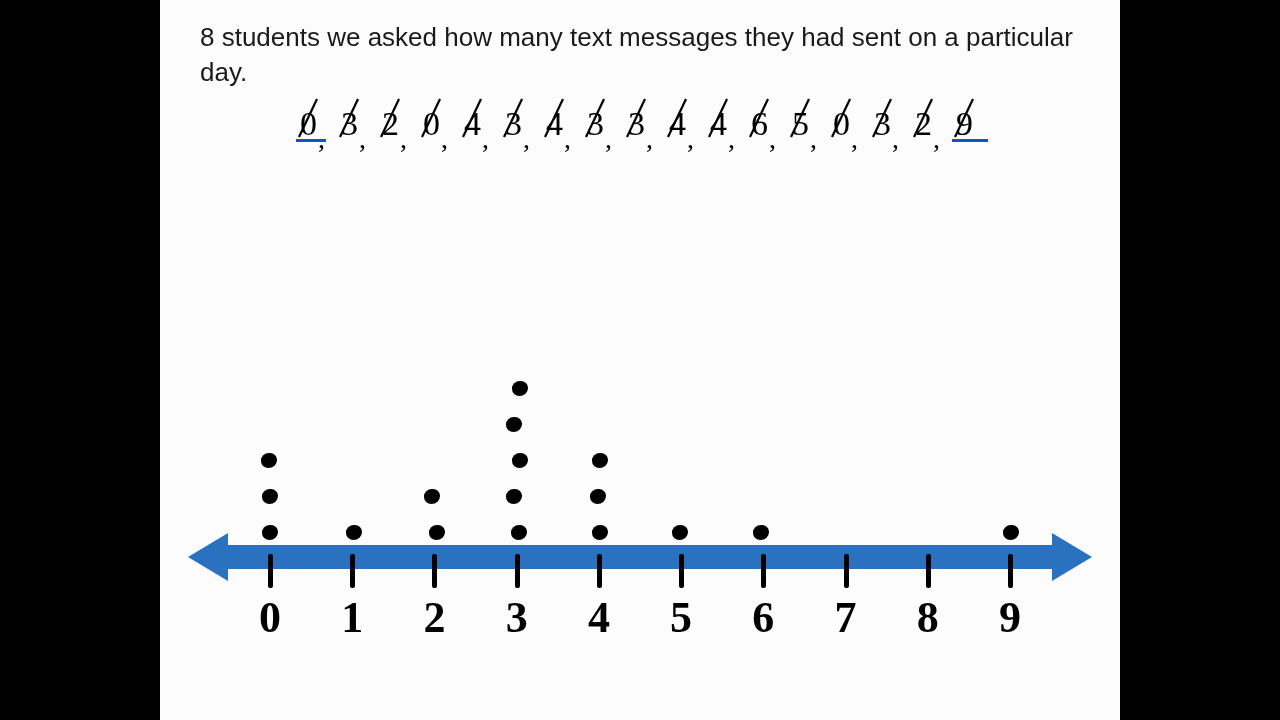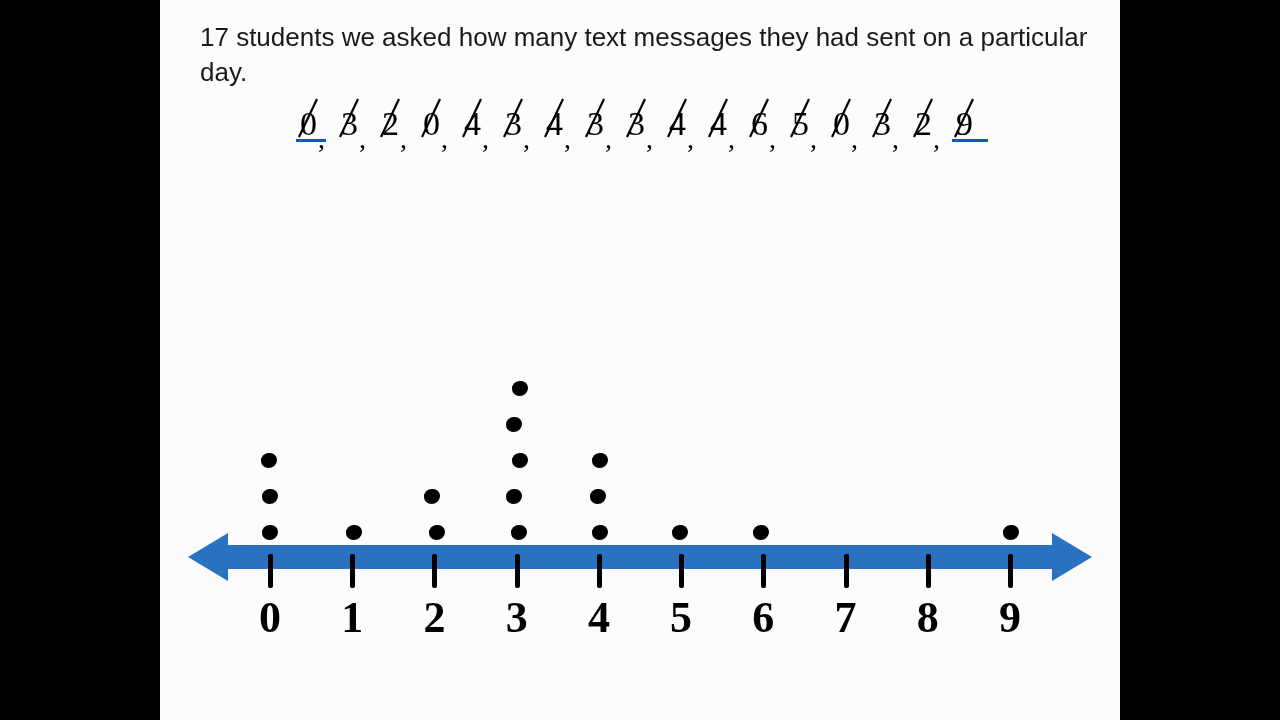--- a/index.html
+++ b/index.html
@@ -17,21 +17,21 @@
   .arrow-head-r{position:absolute;right:-12px;top:193px;width:0;height:0;border-top:24px solid transparent;border-bottom:24px solid transparent;border-left:40px solid #2a71c0;}
   .tick{position:absolute;width:5px;height:34px;background:#000;border-radius:2px;top:214px;}
   .ticklabel{position:absolute;top:252px;font-family:"Comic Sans MS","Segoe Script",cursive;font-size:44px;font-weight:700;color:#000;transform:translateX(-50%);}
   .dot{position:absolute;width:16px;height:15px;background:#000;border-radius:50% 45% 55% 48%;}
 </style>
 </head>
 <body>
 
 <div class="page">
 
-  <div class="prompt">17 students we asked how many text messages they had sent on a particular day.</div>
+  <div class="prompt">8 students we asked how many text messages they had sent on a particular day.</div>
 
   <div class="data-row">
 
     <div class="underline" style="left:-4px;top:34px;width:30px;"></div>
     <div class="underline" style="left:652px;top:34px;width:36px;"></div>
 
   <span class="datum" style="left: 0px;">0<svg class="strike">
           <line x1="2" y1="40" x2="20" y2="2"></line>
         </svg></span>
       <span class="comma" style="left: 18px;">,</span>

